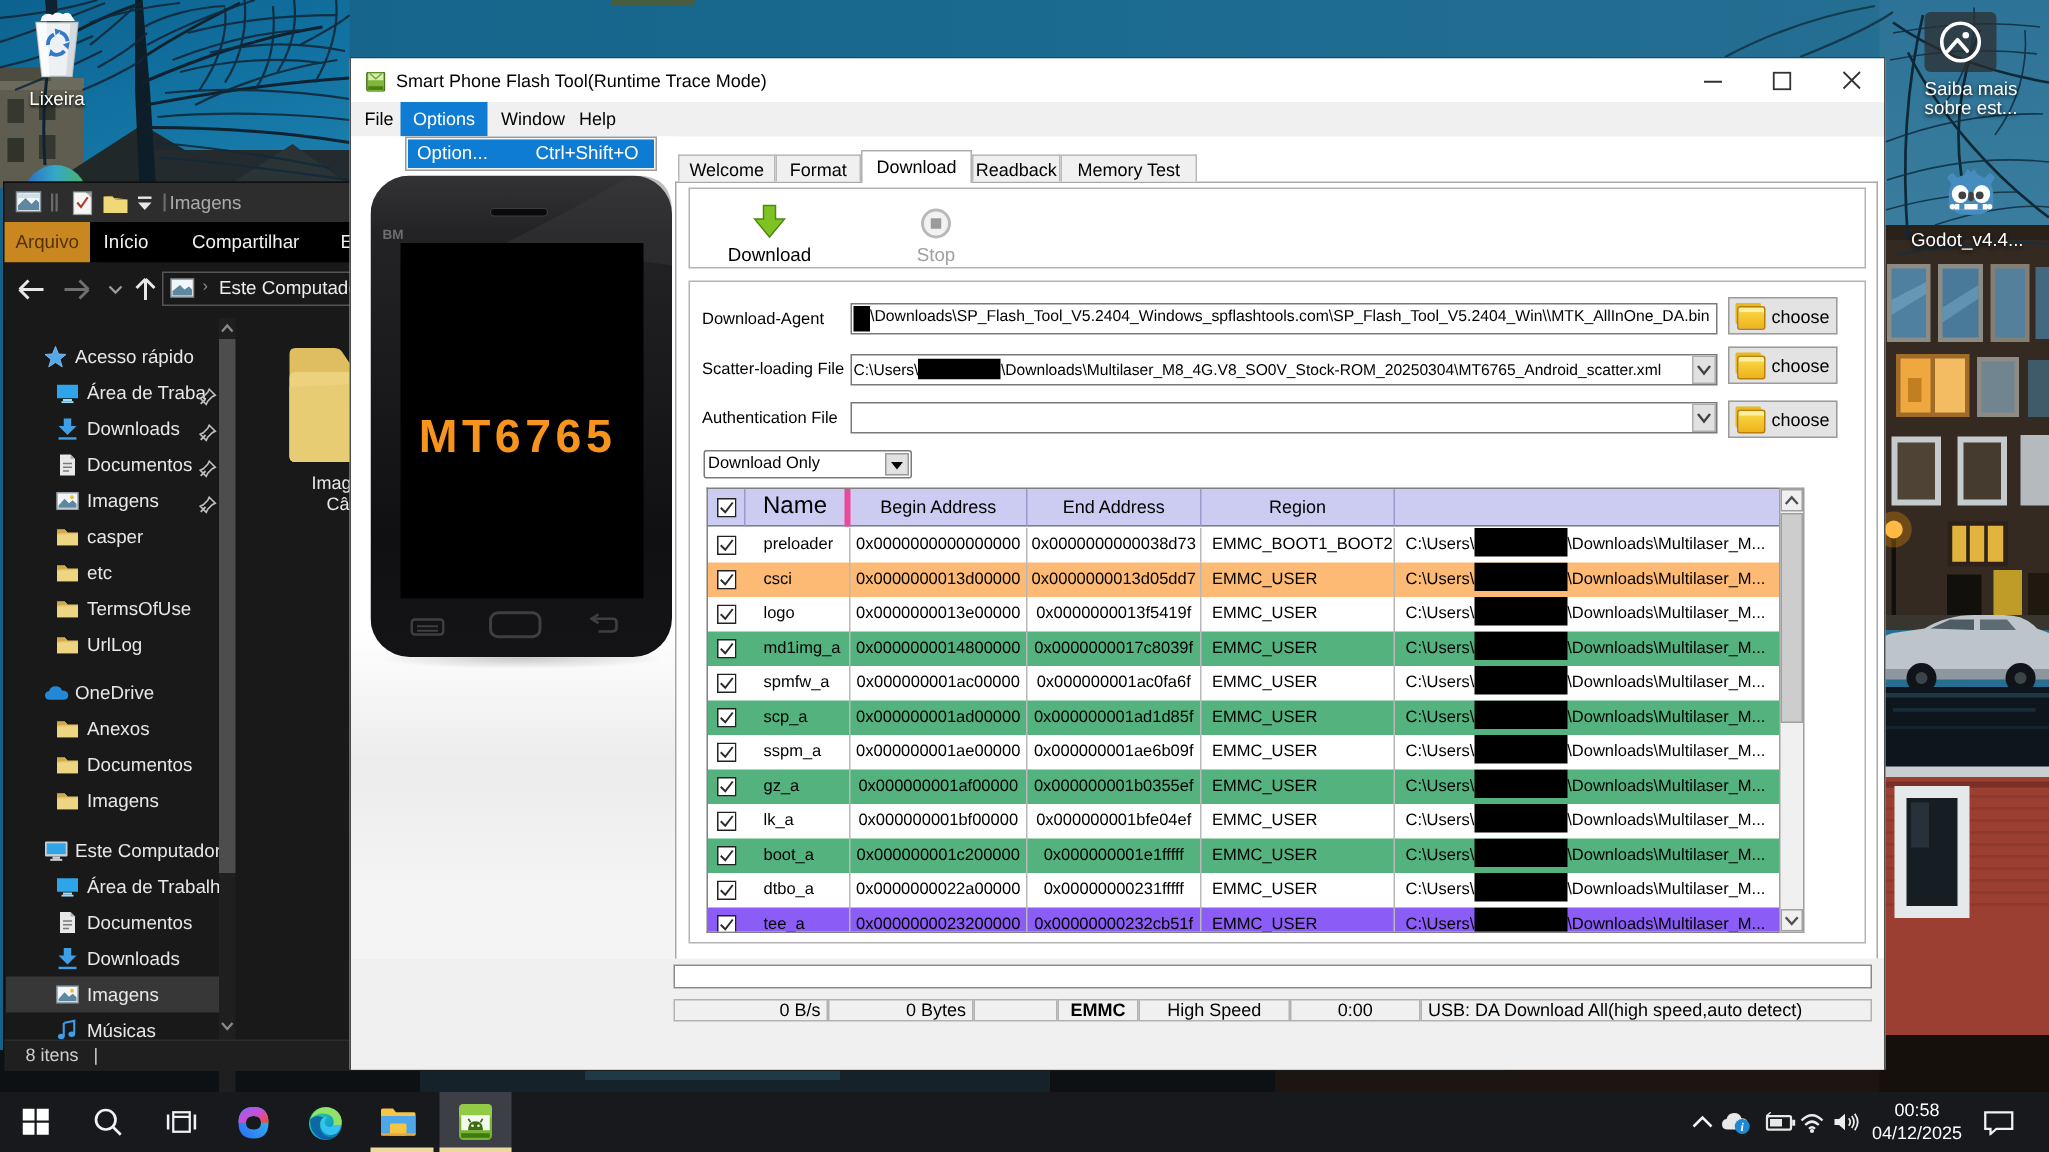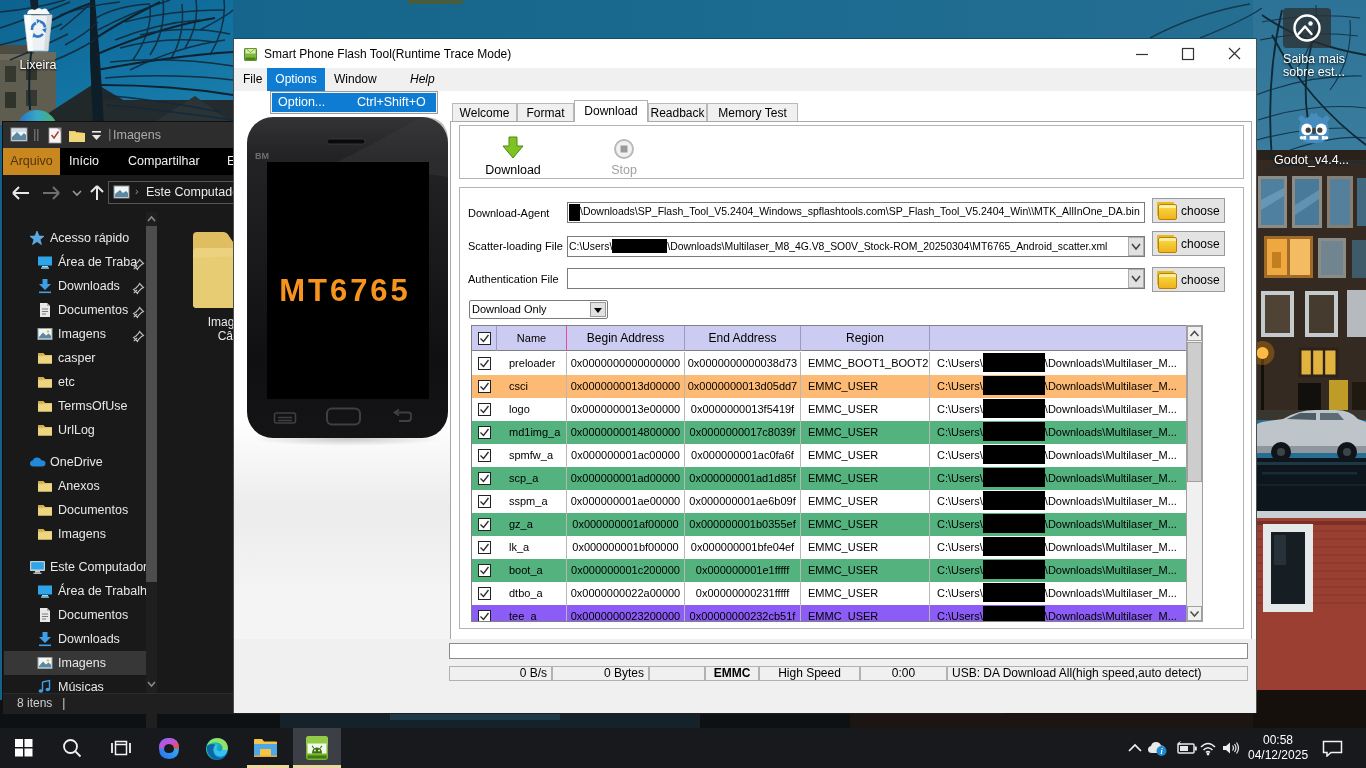--- a/index.html
+++ b/index.html
@@ -502,21 +502,21 @@
   <svg class="abs" style="left:900px;top:5px" width="115" height="20">
     <path d="M2 10.5 L14 10.5" stroke="#333" stroke-width="1.2"></path>
     <rect x="48.5" y="4.5" width="11" height="11" fill="none" stroke="#333" stroke-width="1.2"></rect>
     <path d="M95 4 L106 15 M106 4 L95 15" stroke="#333" stroke-width="1.2"></path>
   </svg>
 
   <div class="abs" style="left:0;top:29px;width:1022px;height:23px;background:#f0f0f0;"></div>
   <div class="abs" style="left:9px;top:29px;height:23px;line-height:22px;font-size:12px;color:#000;">File</div>
   <div class="abs" style="left:33px;top:29px;width:58px;height:23px;line-height:22px;font-size:12px;background:#0f7cd4;color:#fff;text-align:center;">Options</div>
   <div class="abs" style="left:100px;top:29px;height:23px;line-height:22px;font-size:12px;color:#000;">Window</div>
-  <div class="abs" style="left:176px;top:29px;height:23px;line-height:22px;font-size:12px;color:#000;font-style:italic;">Help</div>
+  <div class="abs" style="left:152px;top:29px;height:23px;line-height:22px;font-size:12px;color:#000;">Help</div>
 
   <div class="abs" style="left:0;top:52px;width:1022px;height:548px;background:#fff;"></div>
   <div class="abs" style="left:0;top:600px;width:1022px;height:74px;background:#f0f0f0;"></div>
 
   <div class="abs" style="left:0;top:52px;width:216px;height:548px;background:linear-gradient(#ffffff 60%,#ececec 76%,#f4f4f4 92%);"></div>
 
   <svg class="abs" style="left:13px;top:78px" width="202" height="330" viewBox="0 0 202 330">
     <defs>
       <linearGradient id="phbody" x1="0" y1="0" x2="0" y2="1">
         <stop offset="0" stop-color="#333336"></stop>
@@ -595,21 +595,21 @@
   <div class="abs" style="left:235px;top:261px;width:139px;height:19px;background:#fff;border:1px solid #7a7a7a;border-radius:2px;"></div>
   <div class="abs" style="left:238px;top:264px;font-size:11px;color:#000;">Download Only</div>
   <div class="abs" style="left:356px;top:263px;width:16px;height:15px;background:#e1e1e1;border:1px solid #9a9a9a;"></div>
   <svg class="abs" style="left:359px;top:268px" width="10" height="7">
         <path d="M1 1 L5 6 L9 1" fill="#000"></path>
       </svg>
 
   <div id="fttable" class="abs" style="left:237px;top:286px;width:715px;height:297px;overflow:hidden;border:1px solid #808080;border-right:none;">
         <div style="position:absolute;left:0;top:0;width:715px;height:25px;background:#ccccf2;border-bottom:1px solid #808080;">
           <div class="tcell" style="left:0px;width:25px;height:25px;line-height:24px;text-align:center;border-right:1px solid #9a9ac8;font-size:12px;"></div>
-          <div class="tcell" style="left:25px;width:70px;height:25px;line-height:24px;text-align:center;border-right:1px solid #ec4899;font-size:11px;">Name</div>
+          <div class="tcell" style="left:25px;width:70px;height:25px;line-height:24px;text-align:center;border-right:4px solid #ec4899;font-size:16px;">Name</div>
           <div class="tcell" style="left:95px;width:118px;height:25px;line-height:24px;text-align:center;border-right:1px solid #9a9ac8;font-size:12px;">Begin Address</div>
           <div class="tcell" style="left:213px;width:116px;height:25px;line-height:24px;text-align:center;border-right:1px solid #9a9ac8;font-size:12px;">End Address</div>
           <div class="tcell" style="left:329px;width:129px;height:25px;line-height:24px;text-align:center;border-right:1px solid #9a9ac8;font-size:12px;">Region</div>
           <svg width="13" height="13" style="position:absolute;left:6px;top:6px;">
             <rect x="0.5" y="0.5" width="12" height="12" fill="#fff" stroke="#222" stroke-width="1"></rect>
             <path d="M2.5 6.5 L5.5 9.5 L10.5 3" stroke="#2a2a2a" stroke-width="1.3" fill="none"></path>
           </svg>
         </div>
         <div class="trow" style="top:25.5px;background:#fff;">
           <svg width="13" height="13" style="position:absolute;left:6px;top:5px;">

